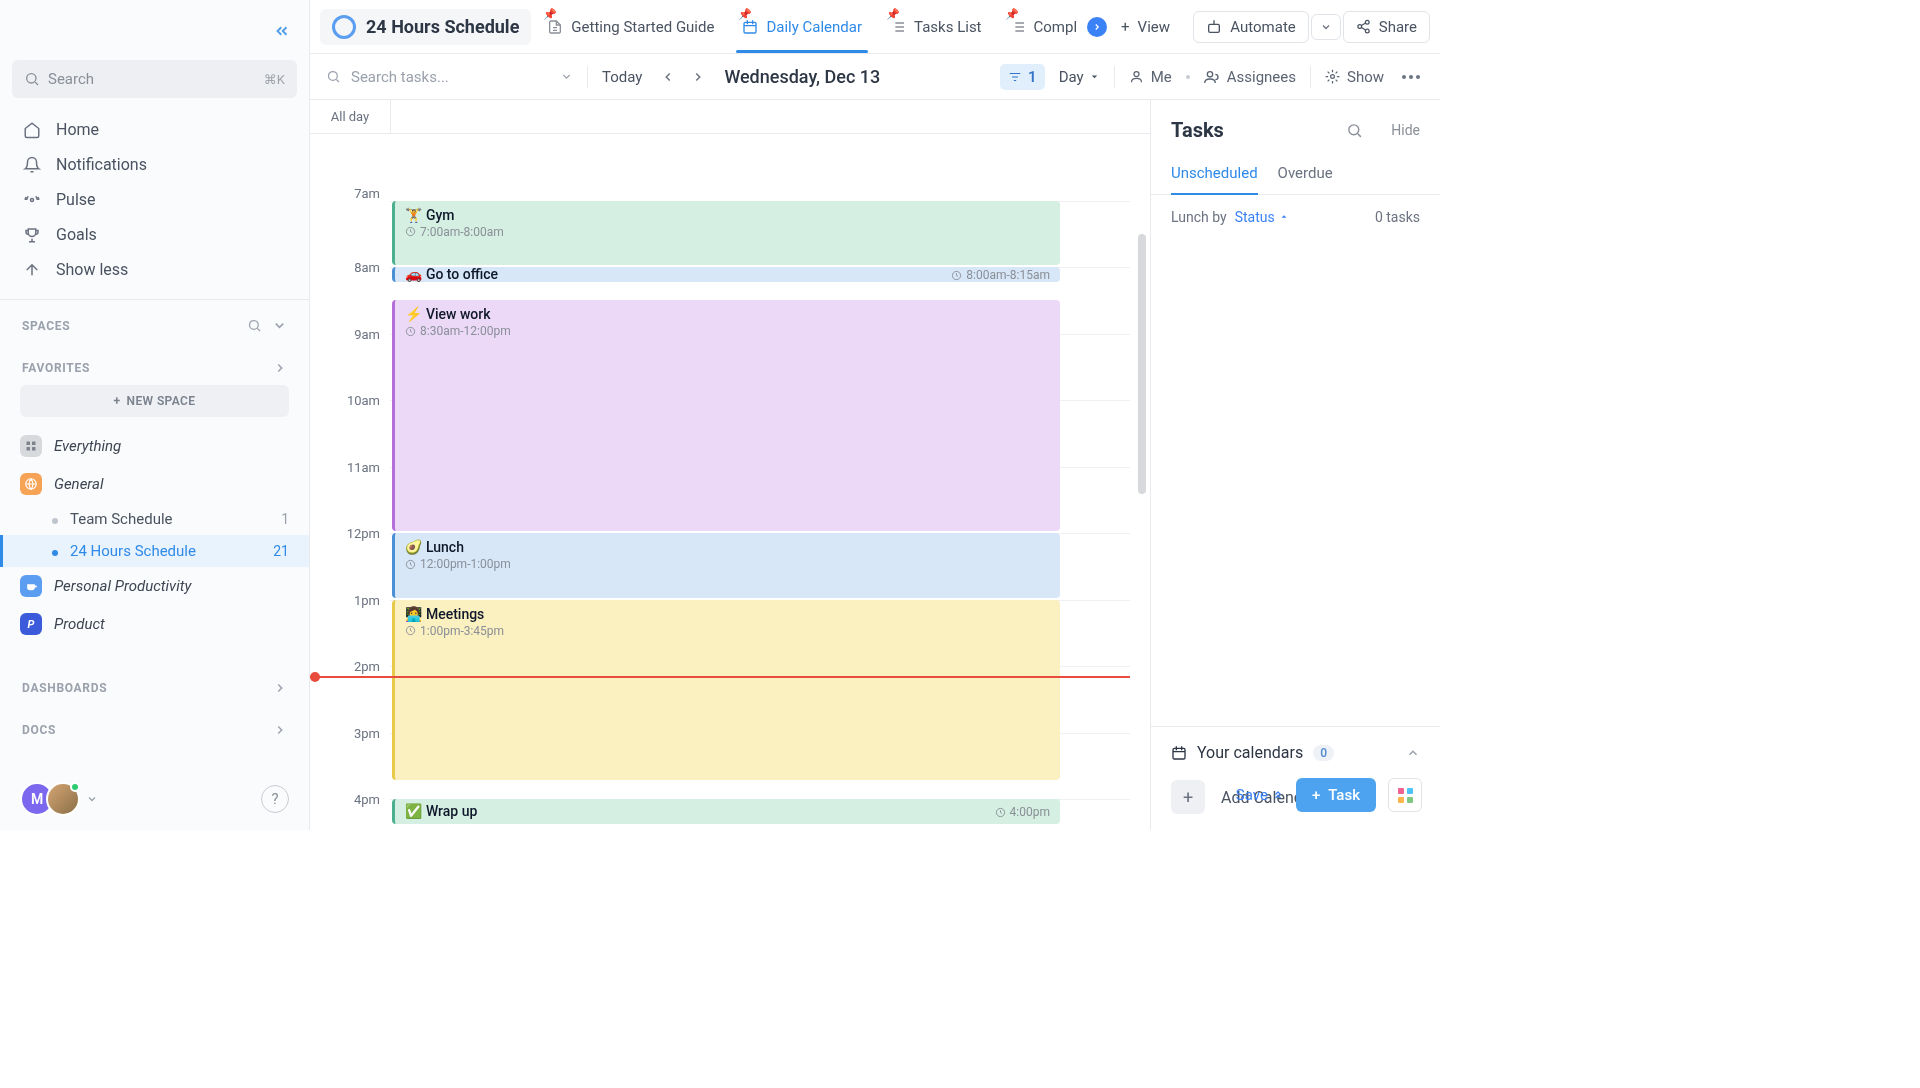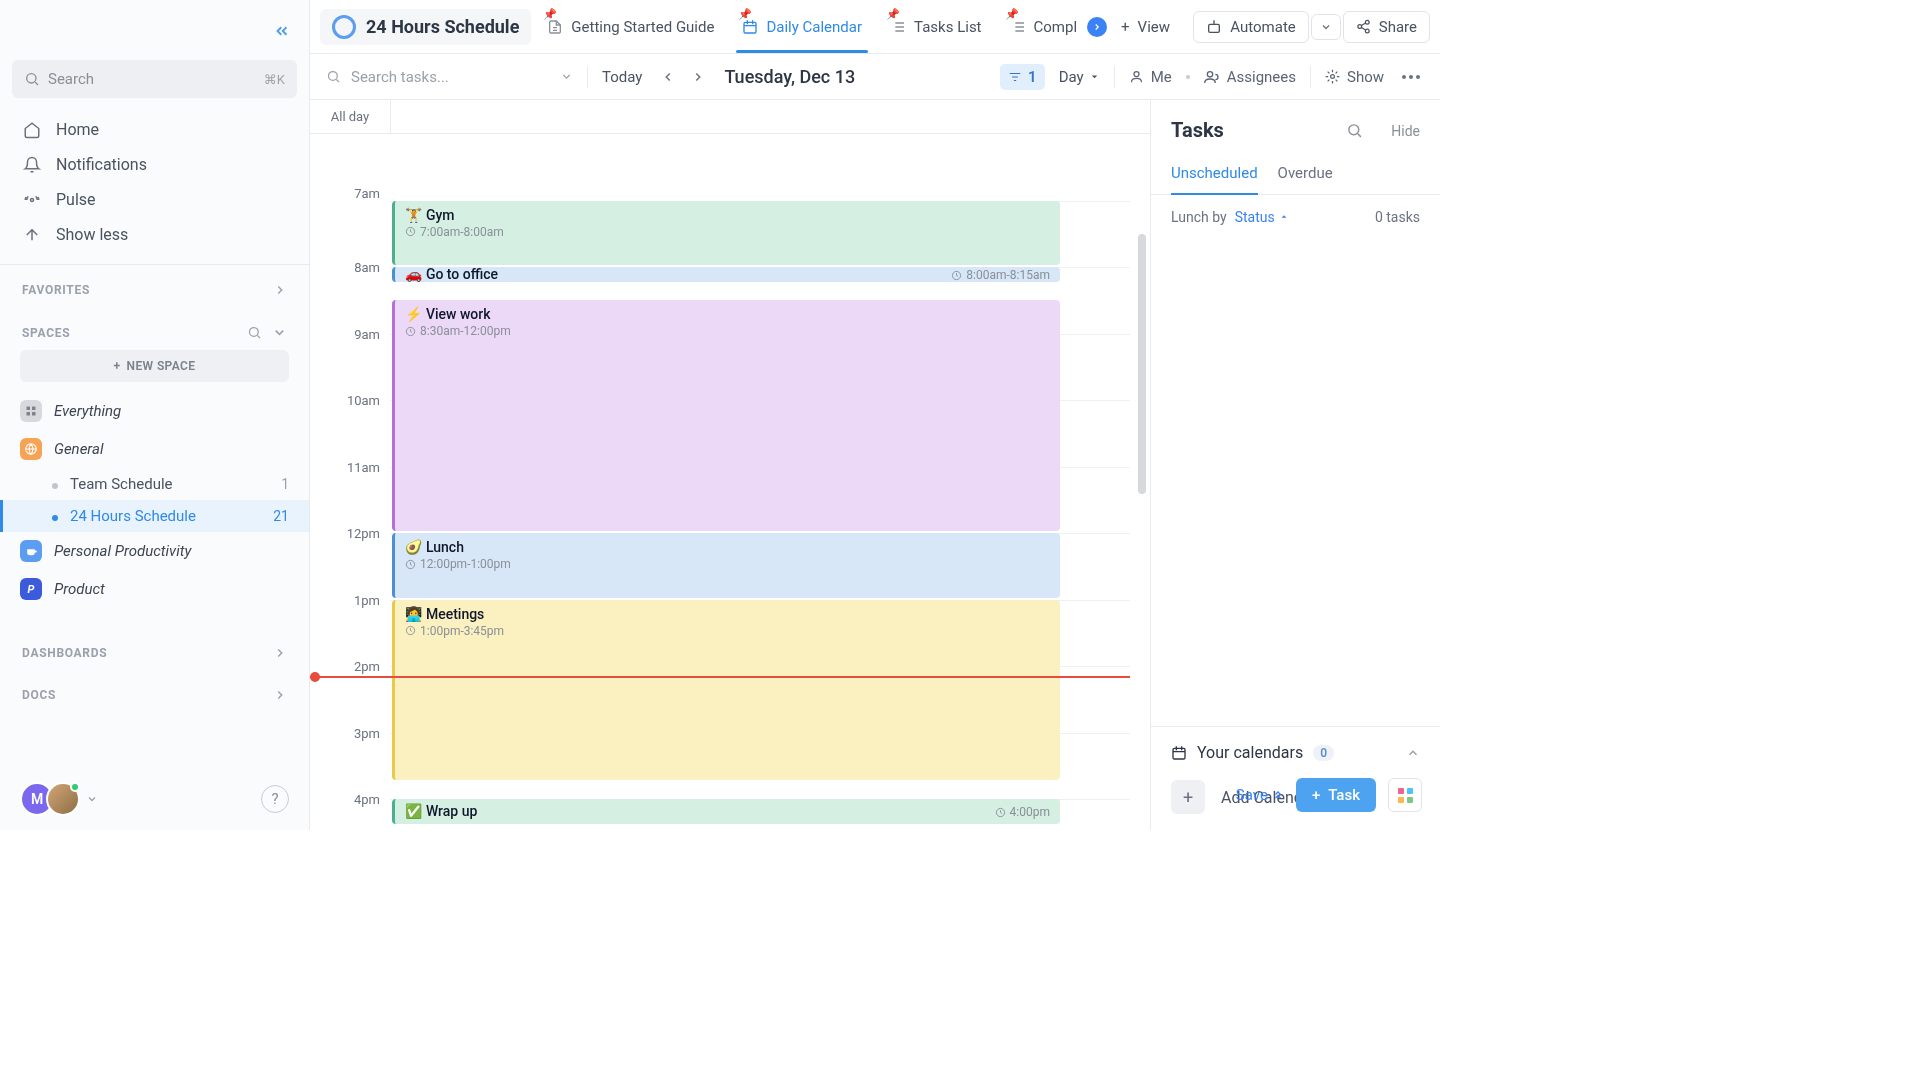--- a/index.html
+++ b/index.html
@@ -111,21 +111,21 @@
 .event.blue { background:#d7e7f7; border-left-color:#4b8fd4; }
 .event.purple { background:#ecd9f7; border-left-color:#b56fd9; }
 .event.yellow { background:#fbf0c0; border-left-color:#e8c94a; }
 
 .cal-scrollbar { position:absolute; right:4px; top:100px; width:8px; height:260px; background:#d7d9dd; border-radius:4px; }
 
 
 .right-panel { width:290px; border-left:1px solid #e8eaed; display:flex; flex-direction:column; }
 .rp-header { display:flex; align-items:center; justify-content:space-between; padding:18px 20px 10px; }
 .rp-title { font-size:20px; font-weight:700; color:#2d3644; }
-.rp-actions { display:flex; align-items:flex-end; gap:28px; color:#8a8f98; font-size:14px; }
+.rp-actions { display:flex; align-items:center; gap:28px; color:#8a8f98; font-size:14px; }
 .rp-tabs { display:flex; gap:20px; padding:6px 20px 0; border-bottom:1px solid #e8eaed; }
 .rp-tab { padding:6px 0 12px; font-size:15px; color:#6b7280; cursor:pointer; position:relative; }
 .rp-tab.active { color:#2f8ae8; }
 .rp-tab.active::after { content:""; position:absolute; bottom:-1px; left:0; right:0; height:2px; background:#2f8ae8; }
 .sort-row { display:flex; align-items:center; justify-content:space-between; padding:14px 20px; font-size:14px; color:#6b7280; }
 .sort-row .status-link { color:#3b82f6; display:flex; align-items:center; gap:4px; cursor:pointer; }
 
 .rp-bottom { margin-top:auto; border-top:1px solid #e8eaed; padding:16px 20px; }
 .rp-cal-row { display:flex; align-items:center; justify-content:space-between; font-size:16px; color:#2d3644; margin-bottom:18px; }
 .rp-cal-row .left { display:flex; align-items:center; gap:10px; }
@@ -195,53 +195,61 @@
             <svg width="18" height="18" viewBox="0 0 24 24" fill="none" stroke="currentColor" stroke-width="2">
               <circle cx="12" cy="12" r="2"></circle>
               <path d="M5 12a7 7 0 0 1 2-5M19 12a7 7 0 0 0-2-5M3 12a9 9 0 0 1 1-4M21 12a9 9 0 0 0-1-4"></path>
             </svg>
           </span>
           <span>Pulse</span>
         </div>
         <div class="nav-item">
           <span class="nav-icon">
             <svg width="18" height="18" viewBox="0 0 24 24" fill="none" stroke="currentColor" stroke-width="2">
+              <path d="M8 21h8M12 17v4M7 4h10v5a5 5 0 0 1-10 0zM7 6H4v2a3 3 0 0 0 3 3M17 6h3v2a3 3 0 0 1-3 3"></path>
+            </svg>
+          </span>
+          <span>Goals</span>
+        </div>
+        <div class="nav-item">
+          <span class="nav-icon">
+            <svg width="18" height="18" viewBox="0 0 24 24" fill="none" stroke="currentColor" stroke-width="2">
               <path d="M12 19V5M5 12l7-7 7 7"></path>
             </svg>
           </span>
           <span>Show less</span>
         </div>
       </div>
 
     <div style="height:1px;background:#e8eaed;margin:12px 0 0"></div>
-
-    <div class="section-hdr">
-      <span>FAVORITES</span>
-      <span>
-          <svg width="14" height="14" viewBox="0 0 24 24" fill="none" stroke="currentColor" stroke-width="2.5">
-            <path d="m9 18 6-6-6-6"></path>
-          </svg>
-        </span>
-    </div>
 
     <div class="section-hdr">
       <span>SPACES</span>
       <span class="icons">
         <span>
             <svg width="15" height="15" viewBox="0 0 24 24" fill="none" stroke="currentColor" stroke-width="2">
               <circle cx="11" cy="11" r="7"></circle>
               <path d="m21 21-4.3-4.3"></path>
             </svg>
           </span>
         <span>
             <svg width="15" height="15" viewBox="0 0 24 24" fill="none" stroke="currentColor" stroke-width="2.5">
               <path d="m6 9 6 6 6-6"></path>
             </svg>
           </span>
       </span>
+    </div>
+
+    <div class="section-hdr">
+      <span>FAVORITES</span>
+      <span>
+          <svg width="14" height="14" viewBox="0 0 24 24" fill="none" stroke="currentColor" stroke-width="2.5">
+            <path d="m9 18 6-6-6-6"></path>
+          </svg>
+        </span>
     </div>
 
     <div class="new-space">
       <span>+</span>
       <span>NEW SPACE</span>
     </div>
 
     <div id="spaces-list">
         <div class="space-item">
           <div class="space-icon grey">
@@ -424,21 +432,21 @@
             <svg width="14" height="14" viewBox="0 0 24 24" fill="none" stroke="currentColor" stroke-width="2.5">
               <path d="m15 18-6-6 6-6"></path>
             </svg>
           </div>
         <div class="arrow-btn">
             <svg width="14" height="14" viewBox="0 0 24 24" fill="none" stroke="currentColor" stroke-width="2.5">
               <path d="m9 18 6-6-6-6"></path>
             </svg>
           </div>
       </div>
-      <div class="date-label">Tuesday, Dec 13</div>
+      <div class="date-label">Wednesday, Dec 13</div>
       <div class="spacer"></div>
       <div class="filter-chip">
         <svg width="14" height="14" viewBox="0 0 24 24" fill="none" stroke="currentColor" stroke-width="2">
             <path d="M3 6h18M7 12h10M10 18h4"></path>
           </svg>
         <span>1</span>
       </div>
       <div class="day-select">
         <span>Day</span>
         <svg width="11" height="11" viewBox="0 0 24 24" fill="currentColor">

